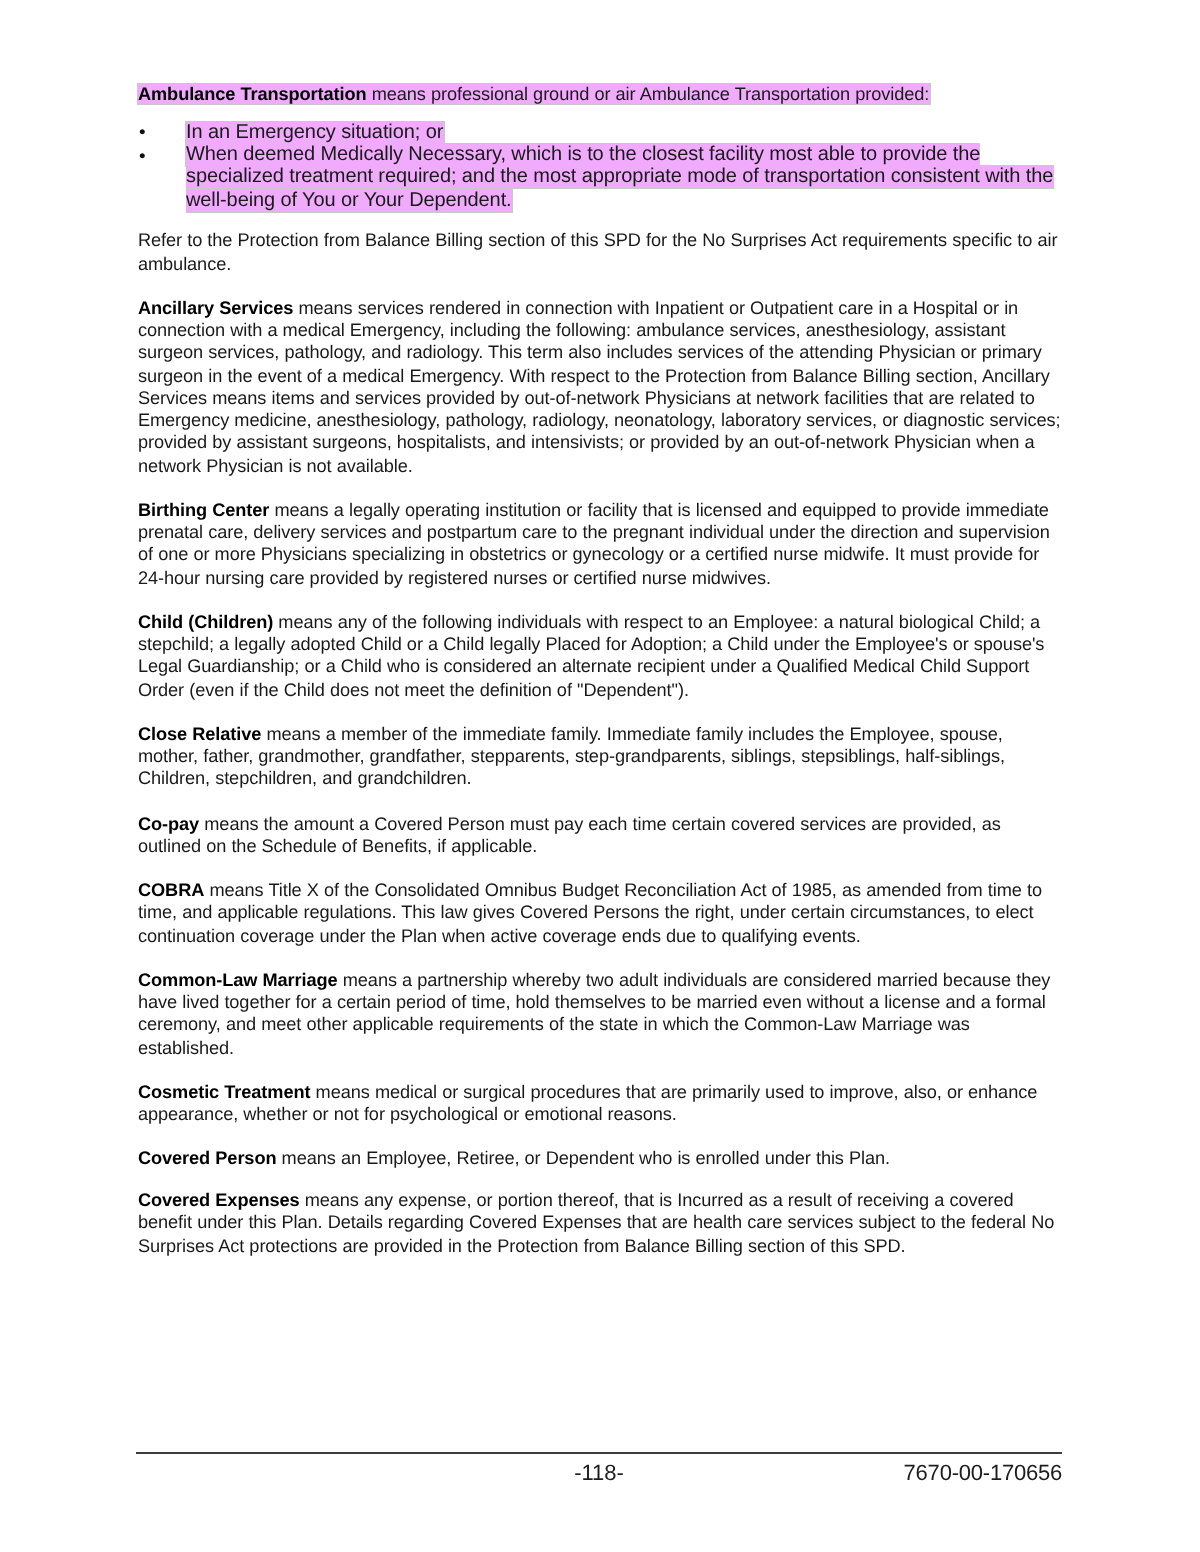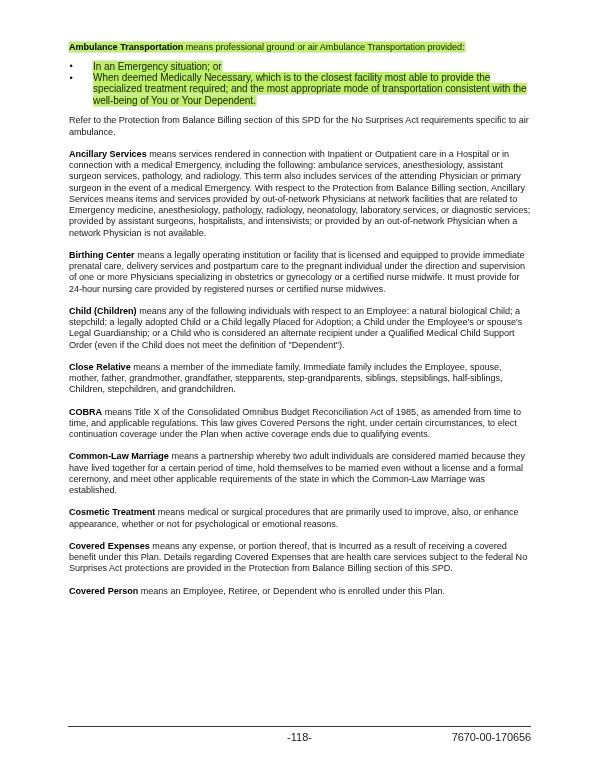--- a/index.html
+++ b/index.html
@@ -44,21 +44,21 @@
     color: #191919;
   }
   .para .term {
     font-weight: bold;
     color: #000000;
   }
   .gap-lg { margin-bottom: 11px; }
 
   
   .hl {
-    background: #bef264;
+    background: #f0abfc;
     box-shadow: 0 0 0 0.5px #c9c9c9;
   }
 
   
   .bullets {
     list-style: none;
     margin: 0 0 9.5px 0;
     padding: 0;
   }
   .bullets li {
@@ -133,30 +133,31 @@
     <p class="para gap-lg"><span>Refer to the Protection from Balance Billing section of this SPD for the No Surprises Act requirements specific to air ambulance.</span></p>
 
     <p class="para gap-lg"><span class="term">Ancillary Services</span><span> means services rendered in connection with Inpatient or Outpatient care in a Hospital or in connection with a medical Emergency, including the following:  ambulance services, anesthesiology, assistant surgeon services, pathology, and radiology.  This term also includes services of the attending Physician or primary surgeon in the event of a medical Emergency.  With respect to the Protection from Balance Billing section, Ancillary Services means items and services provided by out-of-network Physicians at network facilities that are related to Emergency medicine, anesthesiology, pathology, radiology, neonatology, laboratory services, or diagnostic services; provided by assistant surgeons, hospitalists, and intensivists; or provided by an out-of-network Physician when a network Physician is not available.</span></p>
 
     <p class="para gap-lg"><span class="term">Birthing Center</span><span> means a legally operating institution or facility that is licensed and equipped to provide immediate prenatal care, delivery services and postpartum care to the pregnant individual under the direction and supervision of one or more Physicians specializing in obstetrics or gynecology or a certified nurse midwife.  It must provide for 24-hour nursing care provided by registered nurses or certified nurse midwives.</span></p>
 
     <p class="para gap-lg"><span class="term">Child (Children)</span><span> means any of the following individuals with respect to an Employee:  a natural biological Child; a stepchild; a legally adopted Child or a Child legally Placed for Adoption; a Child under the Employee's or spouse's Legal Guardianship; or a Child who is considered an alternate recipient under a Qualified Medical Child Support Order (even if the Child does not meet the definition of "Dependent").</span></p>
 
     <p class="para gap-lg"><span class="term">Close Relative</span><span> means a member of the immediate family.  Immediate family includes the Employee, spouse, mother, father, grandmother, grandfather, stepparents, step-grandparents, siblings, stepsiblings, half-siblings, Children, stepchildren, and grandchildren.</span></p>
 
+    <p class="para gap-lg"><span class="term">Co-pay</span><span> means the amount a Covered Person must pay each time certain covered services are provided, as outlined on the Schedule of Benefits, if applicable.</span></p>
 
     <p class="para gap-lg"><span class="term">COBRA</span><span> means Title X of the Consolidated Omnibus Budget Reconciliation Act of 1985, as amended from time to time, and applicable regulations.  This law gives Covered Persons the right, under certain circumstances, to elect continuation coverage under the Plan when active coverage ends due to qualifying events.</span></p>
 
     <p class="para gap-lg"><span class="term">Common-Law Marriage</span><span> means a partnership whereby two adult individuals are considered married because they have lived together for a certain period of time, hold themselves to be married even without a license and a formal ceremony, and meet other applicable requirements of the state in which the Common-Law Marriage was established.</span></p>
 
     <p class="para gap-lg"><span class="term">Cosmetic Treatment</span><span> means medical or surgical procedures that are primarily used to improve, also, or enhance appearance, whether or not for psychological or emotional reasons.</span></p>
 
+    <p class="para"><span class="term">Covered Person</span><span> means an Employee, Retiree, or Dependent who is enrolled under this Plan.</span></p>
+
     <p class="para gap-lg"><span class="term">Covered Expenses</span><span> means any expense, or portion thereof, that is Incurred as a result of receiving a covered benefit under this Plan.  Details regarding Covered Expenses that are health care services subject to the federal No Surprises Act protections are provided in the Protection from Balance Billing section of this SPD.</span></p>
-
-    <p class="para"><span class="term">Covered Person</span><span> means an Employee, Retiree, or Dependent who is enrolled under this Plan.</span></p>
 
   </div>
 
   <div class="footer">
     <hr class="footer-rule">
     <div class="footer-row">
       <div class="footer-page">-118-</div>
       <div class="footer-code">7670-00-170656</div>
     </div>
   </div>

